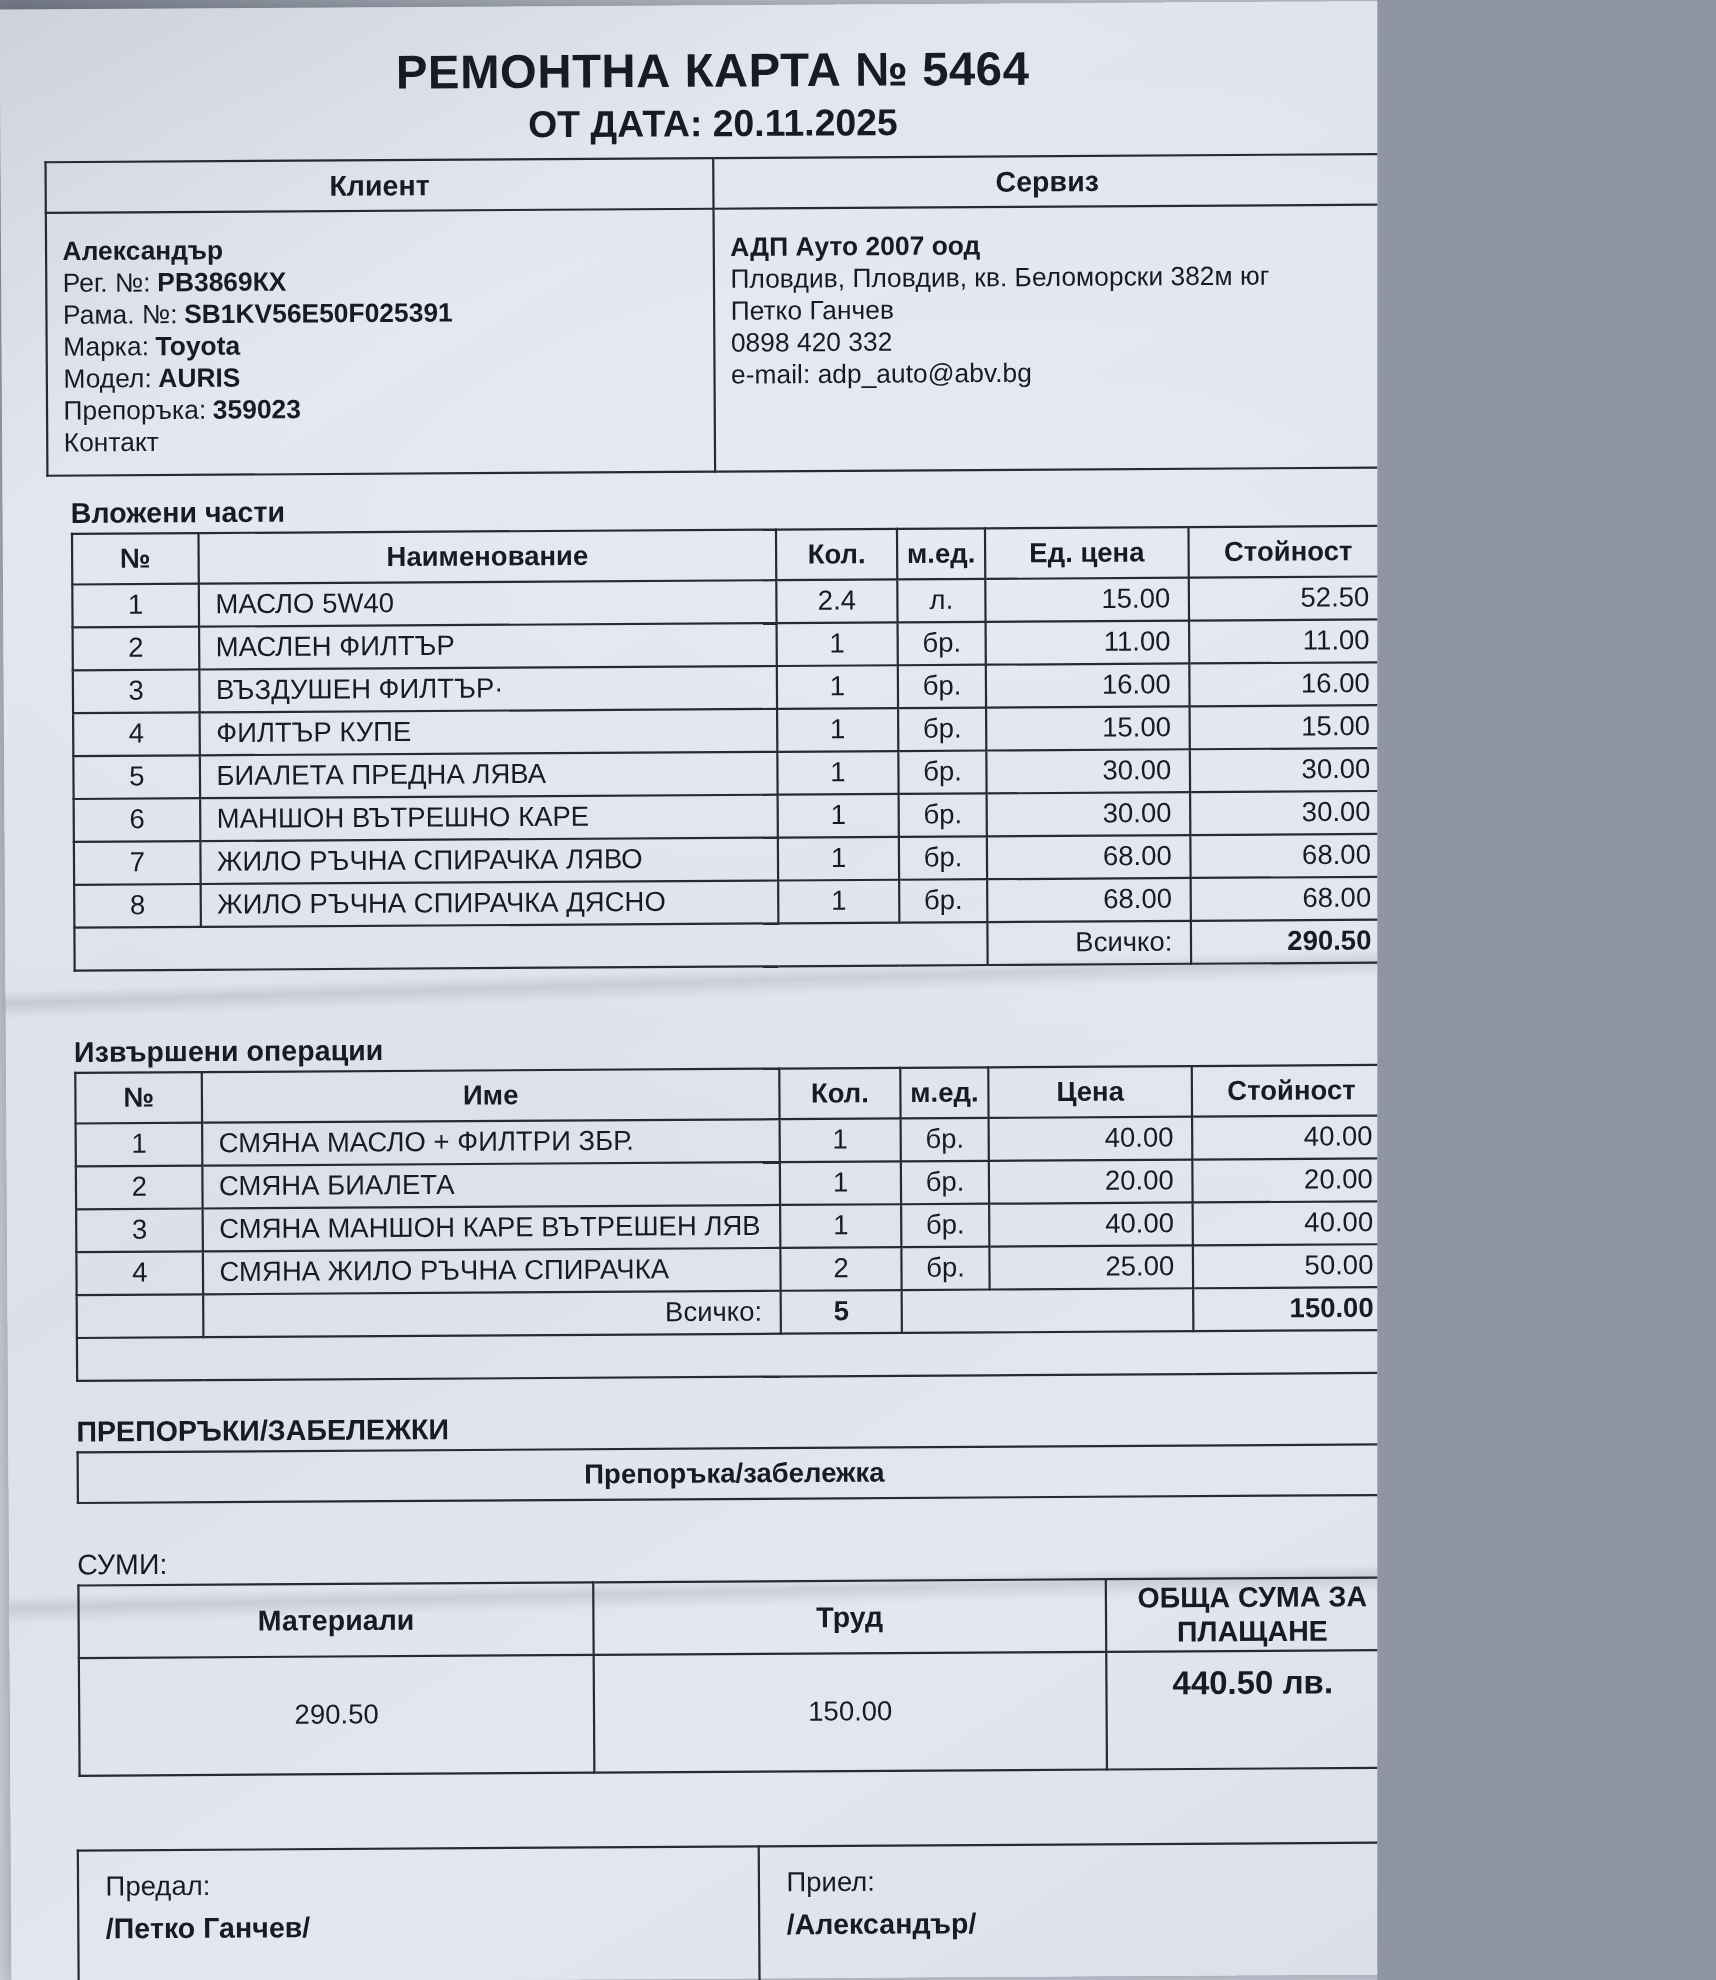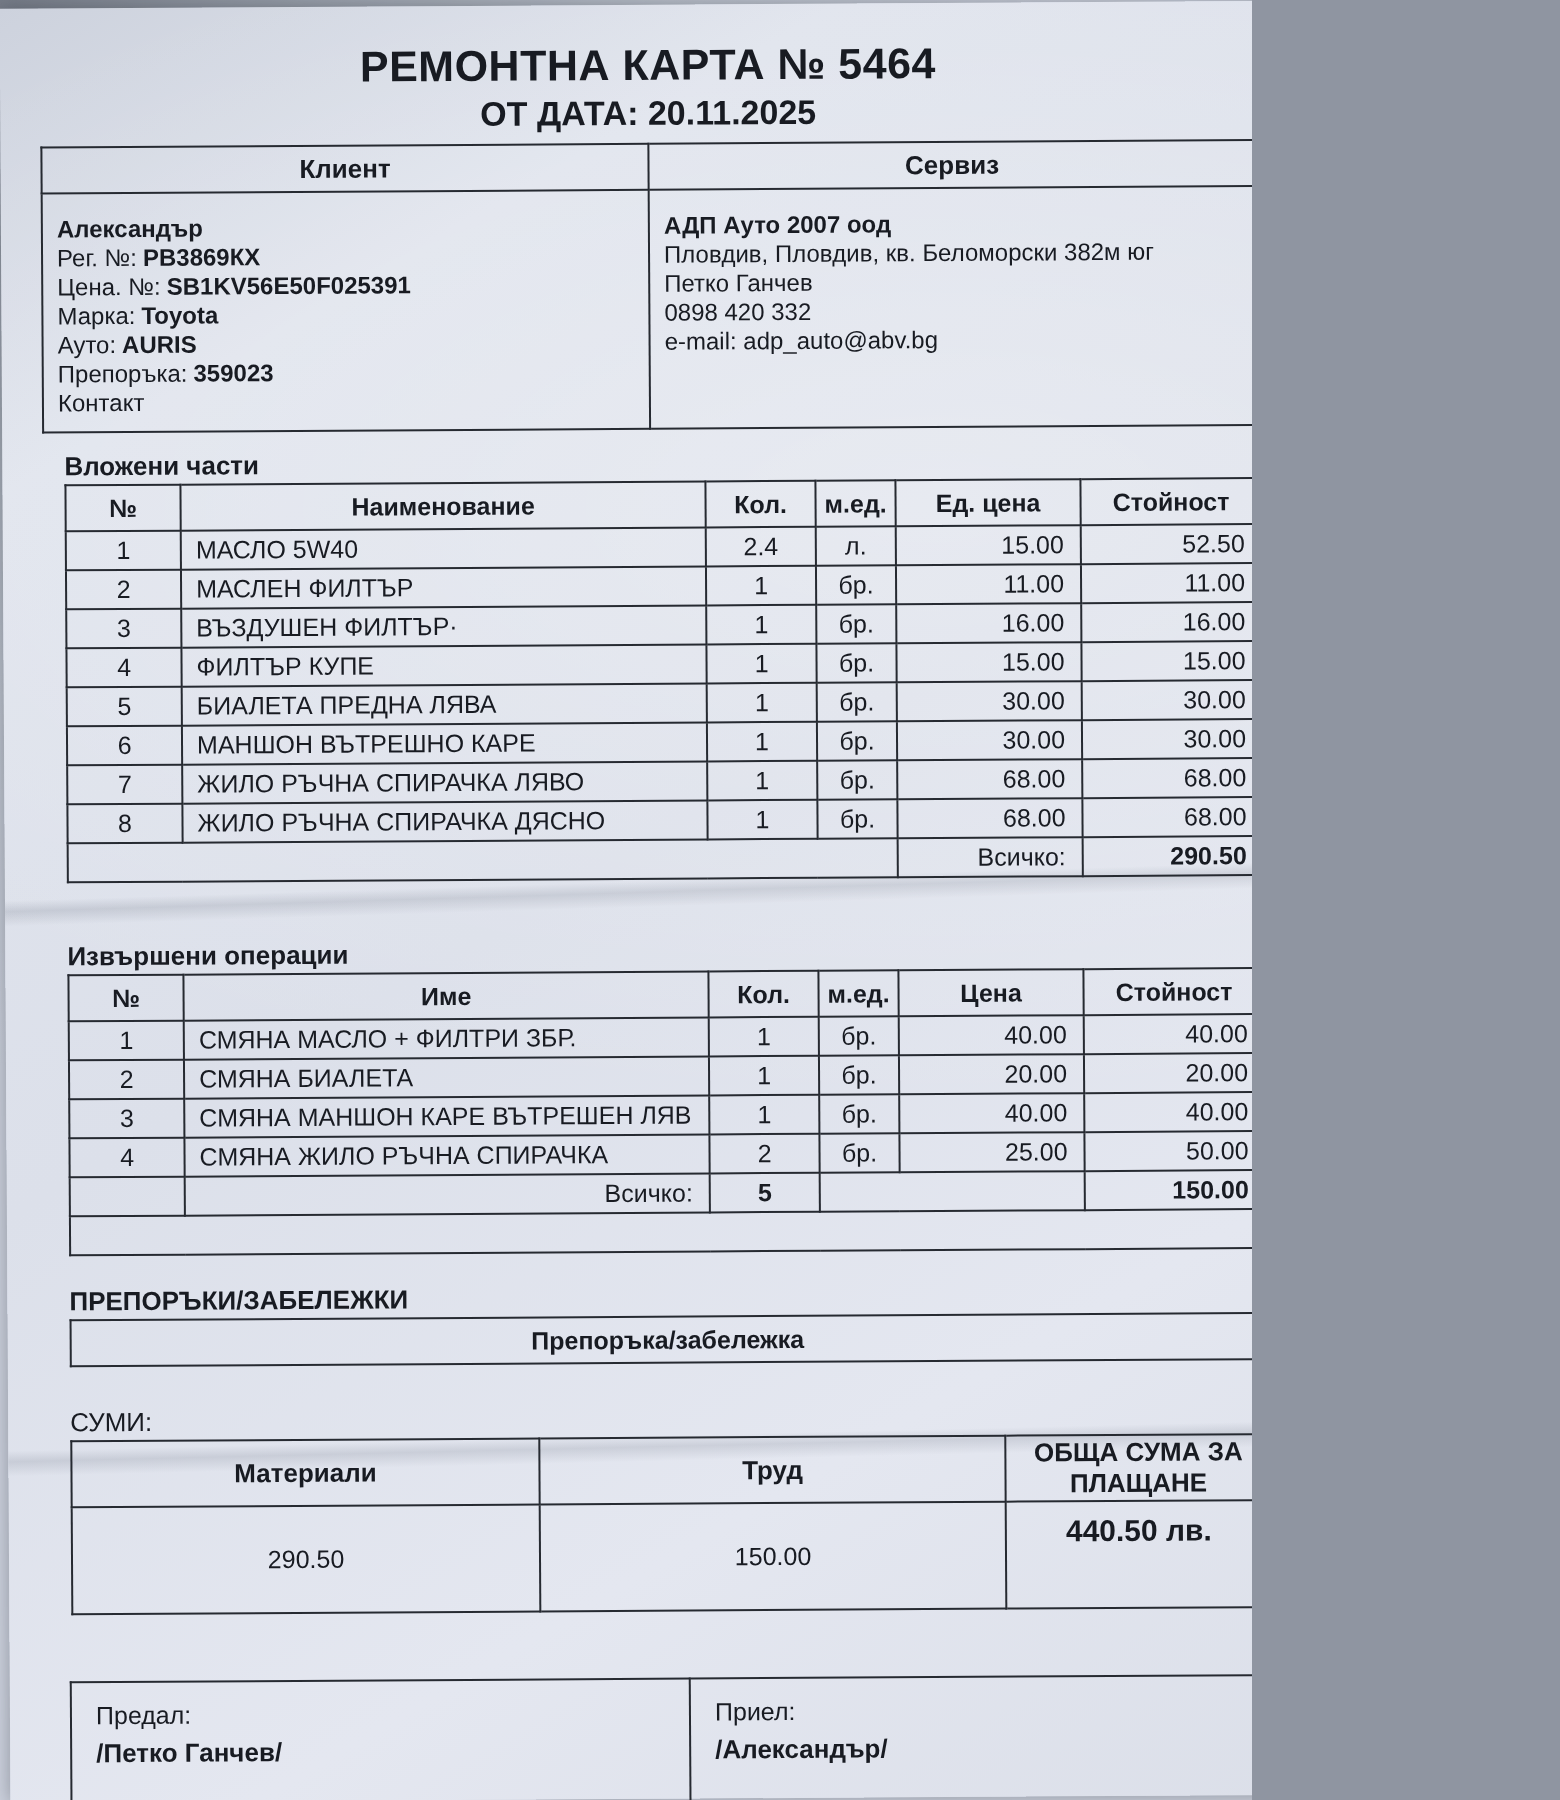--- a/index.html
+++ b/index.html
@@ -88,23 +88,23 @@
         </colgroup>
     <tbody>
           <tr>
       <th>Клиент</th>
       <th>Сервиз</th>
     </tr>
     <tr>
       <td>
         <div class="b">Александър</div>
         <div class="info-line"><span>Рег. №:</span><span class="b">РВ3869КХ</span></div>
-        <div class="info-line"><span>Цена. №:</span><span class="b">SB1KV56E50F025391</span></div>
+        <div class="info-line"><span>Рама. №:</span><span class="b">SB1KV56E50F025391</span></div>
         <div class="info-line"><span>Марка:</span><span class="b">Toyota</span></div>
-        <div class="info-line"><span>Ауто:</span><span class="b">AURIS</span></div>
+        <div class="info-line"><span>Модел:</span><span class="b">AURIS</span></div>
         <div class="info-line"><span>Препоръка:</span><span class="b">359023</span></div>
         <div>Контакт</div>
       </td>
       <td>
         <div class="b">АДП Ауто 2007 оод</div>
         <div>Пловдив, Пловдив, кв. Беломорски 382м юг</div>
         <div>Петко Ганчев</div>
         <div>0898 420 332</div>
         <div>e-mail: adp_auto@abv.bg</div>
       </td>

